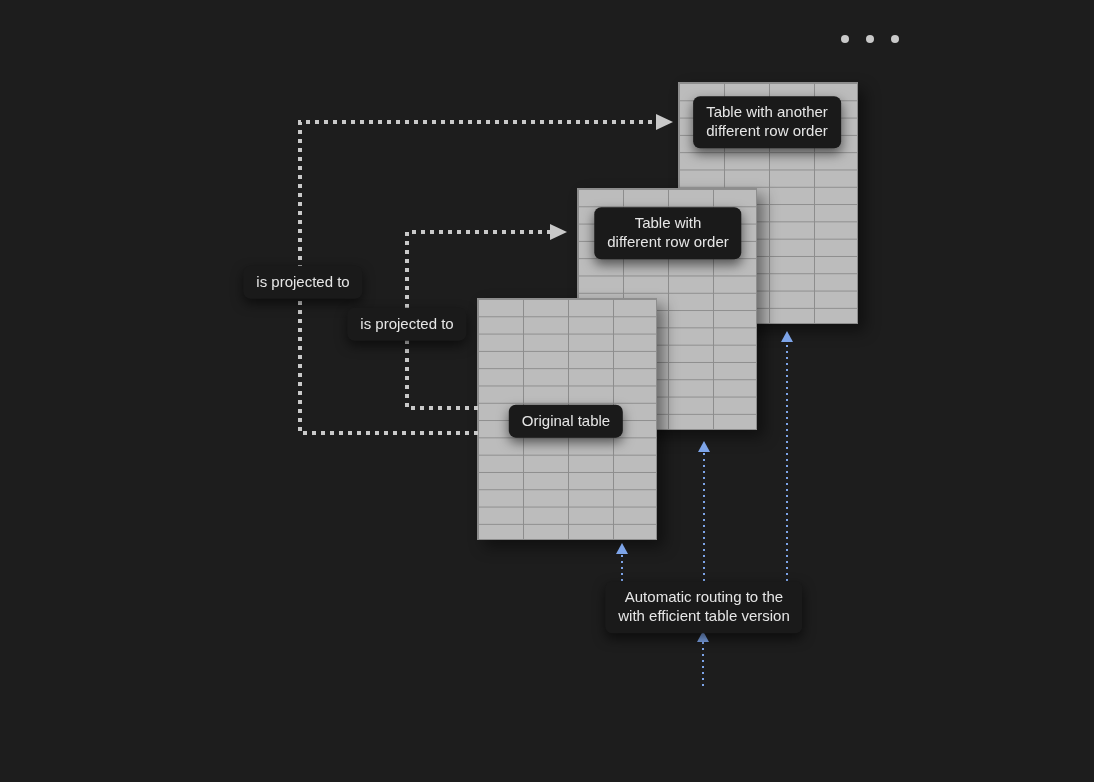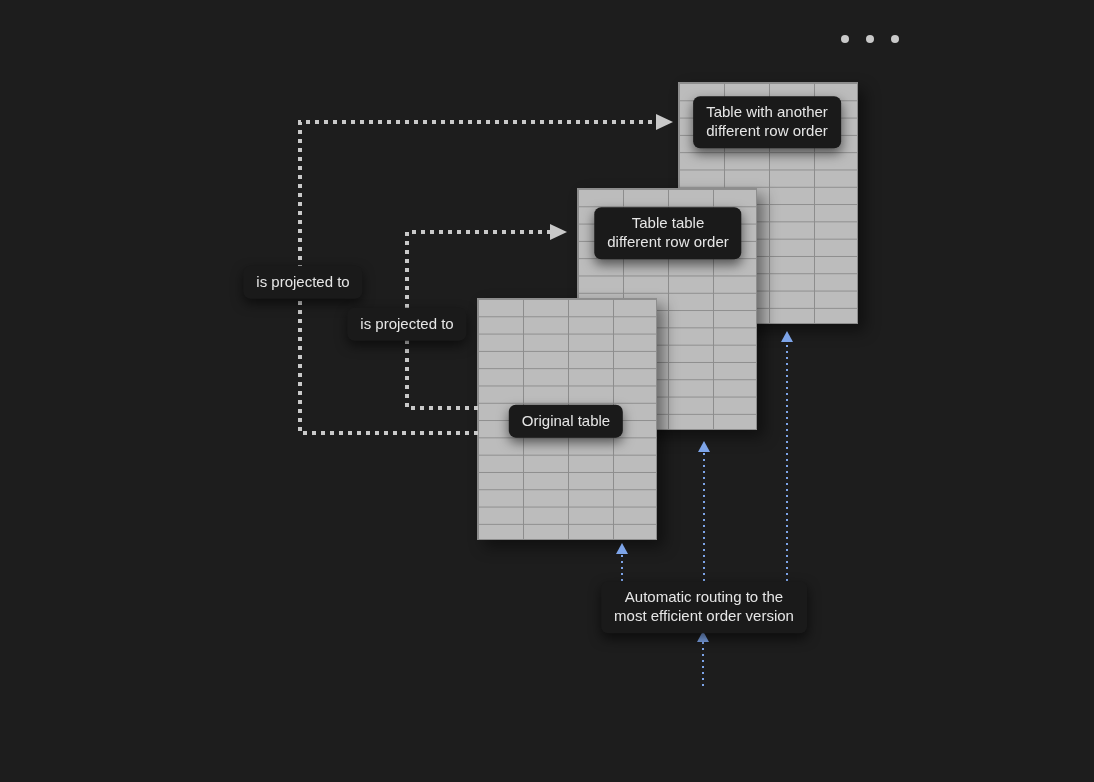--- a/index.html
+++ b/index.html
@@ -128,23 +128,23 @@
     <path class="blue-line" d="M590 581 V552"></path>
     <polygon class="blue-head" points="584,554 596,554 590,543"></polygon>
     <path class="blue-line" d="M672 581 V450"></path>
     <polygon class="blue-head" points="666,452 678,452 672,441"></polygon>
     <path class="blue-line" d="M755 581 V340"></path>
     <polygon class="blue-head" points="749,342 761,342 755,331"></polygon>
   </svg>
 
   <div class="note note-table-top">Table with another
 different row order</div>
-  <div class="note note-table-middle">Table table
+  <div class="note note-table-middle">Table with
 different row order</div>
   <div class="note note-table-original">Original table</div>
 
   <div class="note note-proj-outer">is projected to</div>
   <div class="note note-proj-inner">is projected to</div>
 
   <div class="note note-routing">Automatic routing to the
-most efficient order version</div>
+with efficient table version</div>
 
 </div>
 
 </body></html>

